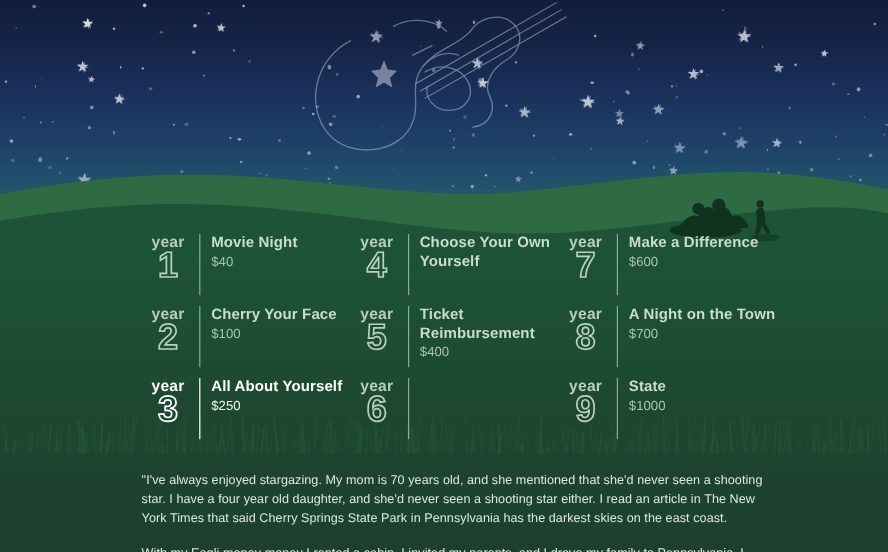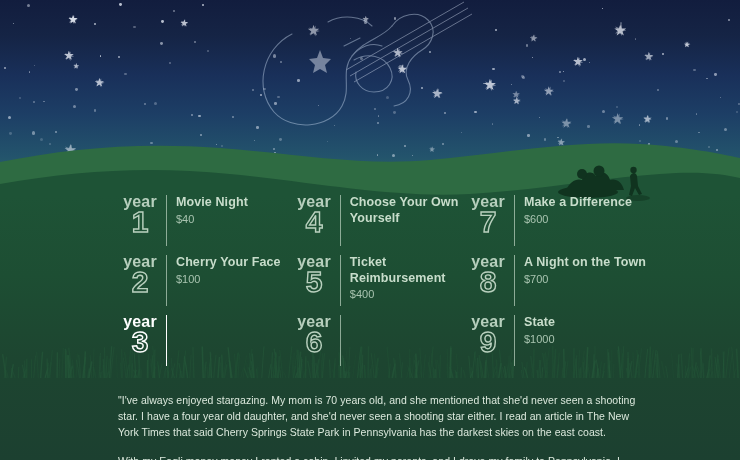--- a/index.html
+++ b/index.html
@@ -90,21 +90,21 @@
   .cell {
     display:flex; align-items:flex-start;
     padding-top:2px;
   }
   .yearbox {
     width:44px; flex:0 0 44px;
     display:flex; flex-direction:column; align-items:center;
     padding-top:1px;
   }
   .yearlabel {
-    font-size:16px; font-weight:700; letter-spacing:.2px;
+    font-size:13px; font-weight:700; letter-spacing:.2px;
     color:#b7cfbd; line-height:13px;text-align:center;
   }
   .numeral {
     font-size:30px; font-weight:700; line-height:30px;
     margin-top:-1px;
     color:transparent;
     -webkit-text-stroke:1.4px #b9d0be;
     font-family:"Liberation Sans", sans-serif;
   }
   .divider {
@@ -899,20 +899,24 @@
           <div class="title">A Night on the Town</div>
           <div class="price">$700</div>
         </div>
       </div>
       <div class="cell active">
         <div class="yearbox">
           <div class="yearlabel">year</div>
           <div class="numeral">3</div>
         </div>
         <div class="divider"></div>
+        <div class="info">
+          <div class="title">All About Yourself</div>
+          <div class="price">$250</div>
+        </div>
       </div>
       <div class="cell">
         <div class="yearbox">
           <div class="yearlabel">year</div>
           <div class="numeral">6</div>
         </div>
         <div class="divider"></div>
       </div>
       <div class="cell">
         <div class="yearbox">

